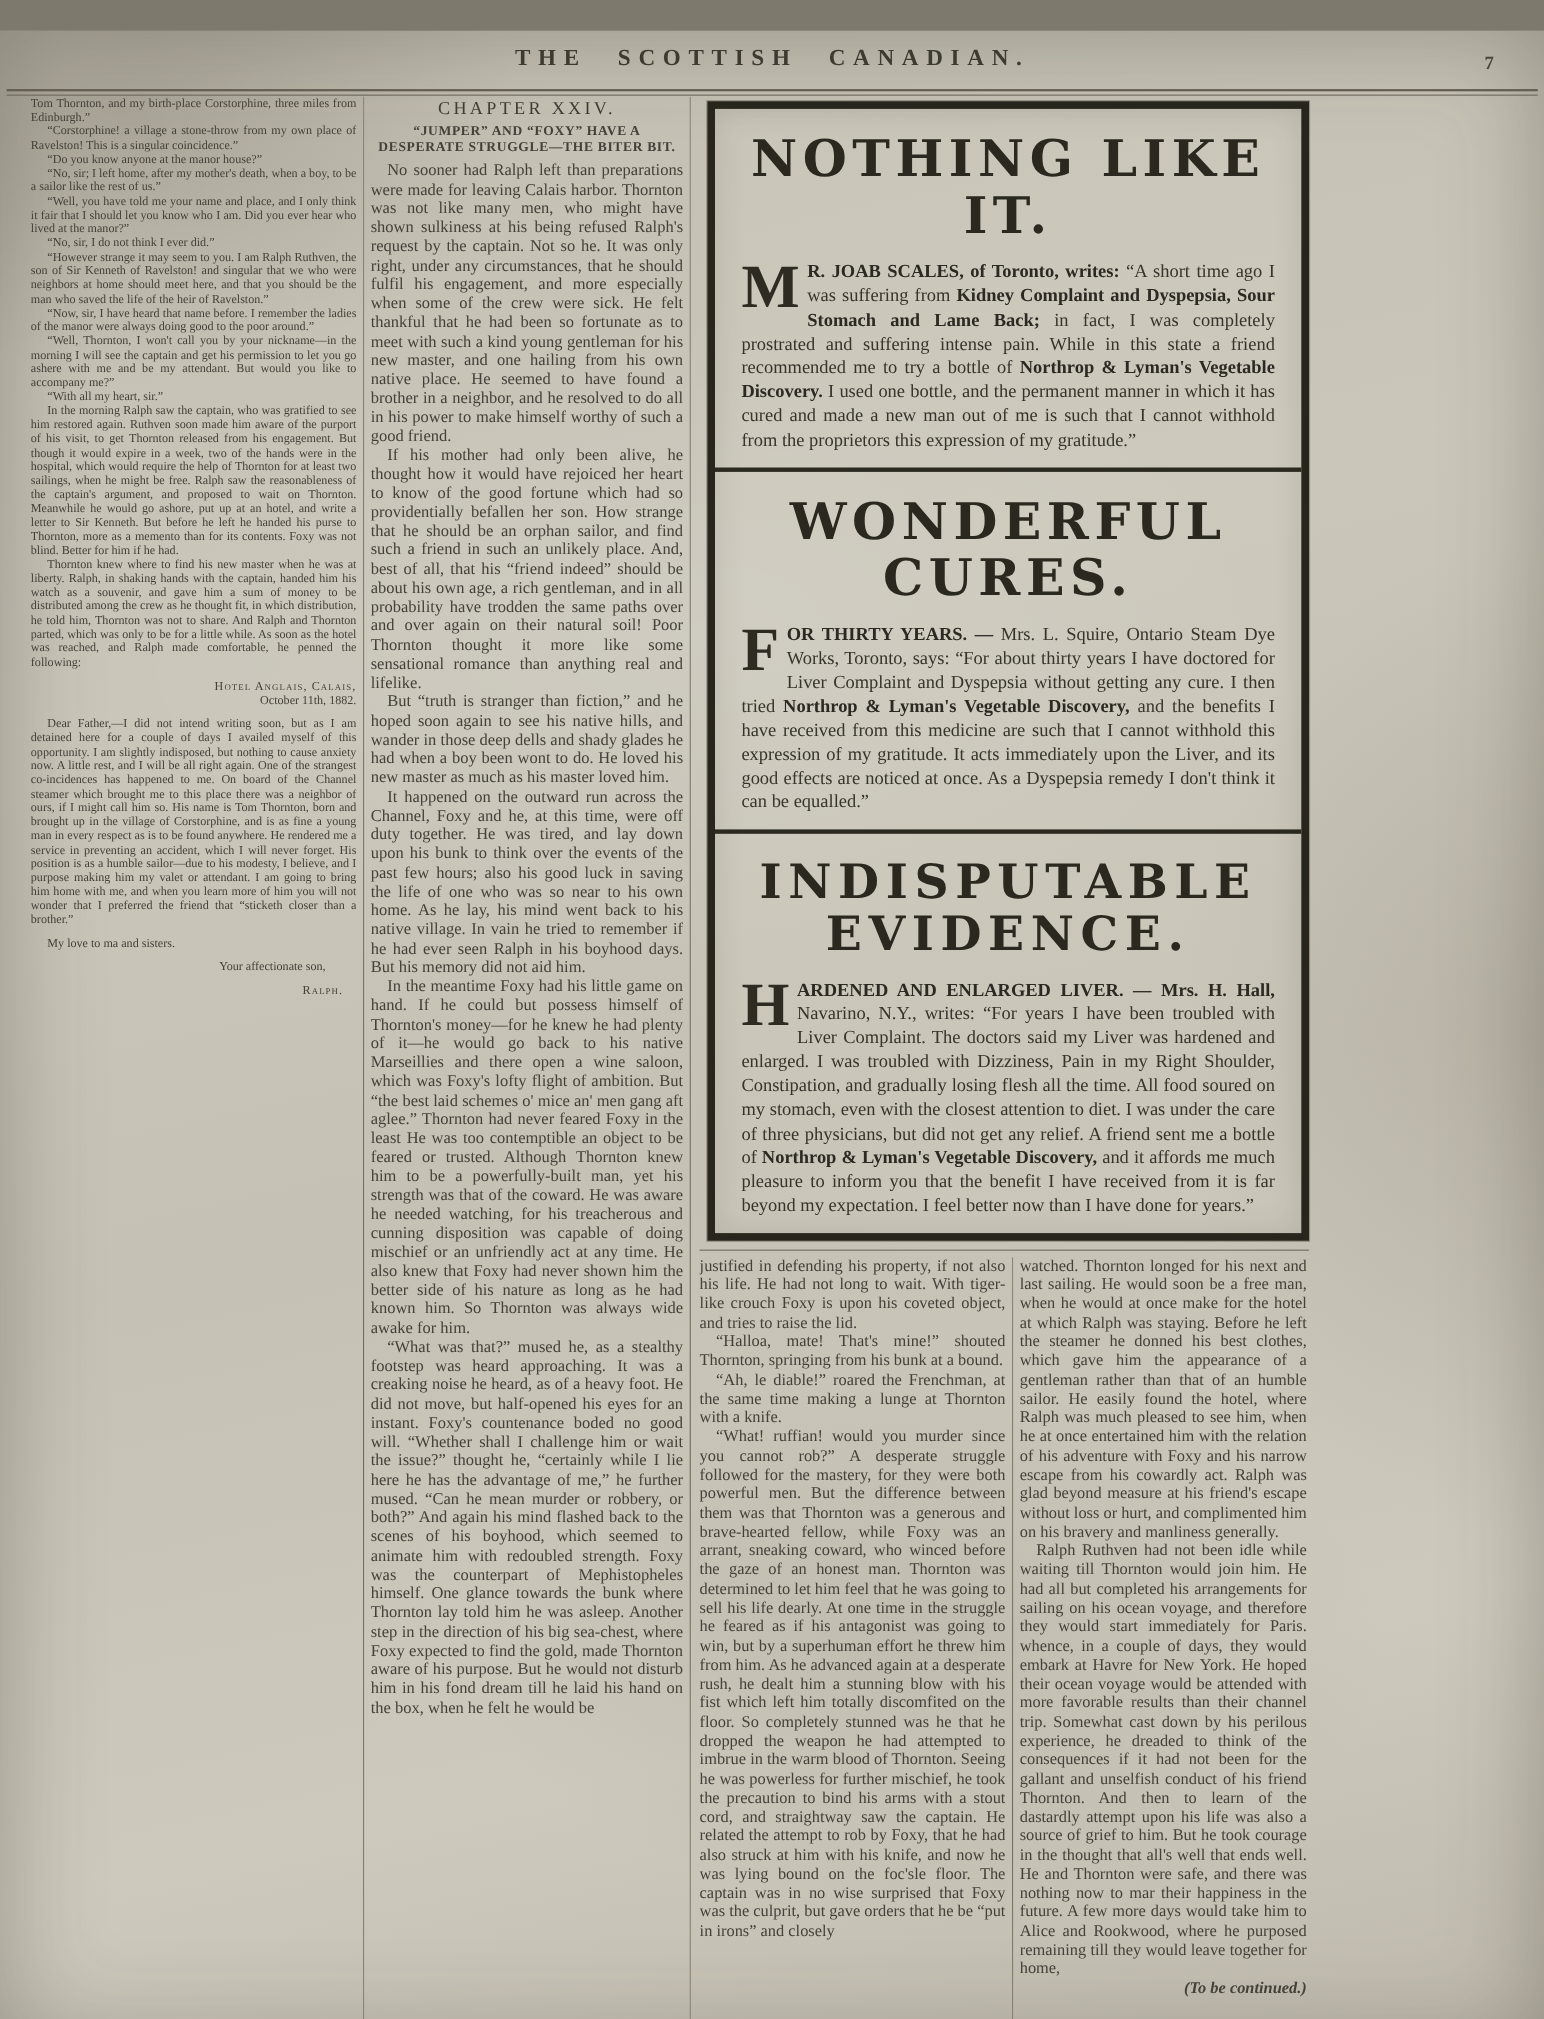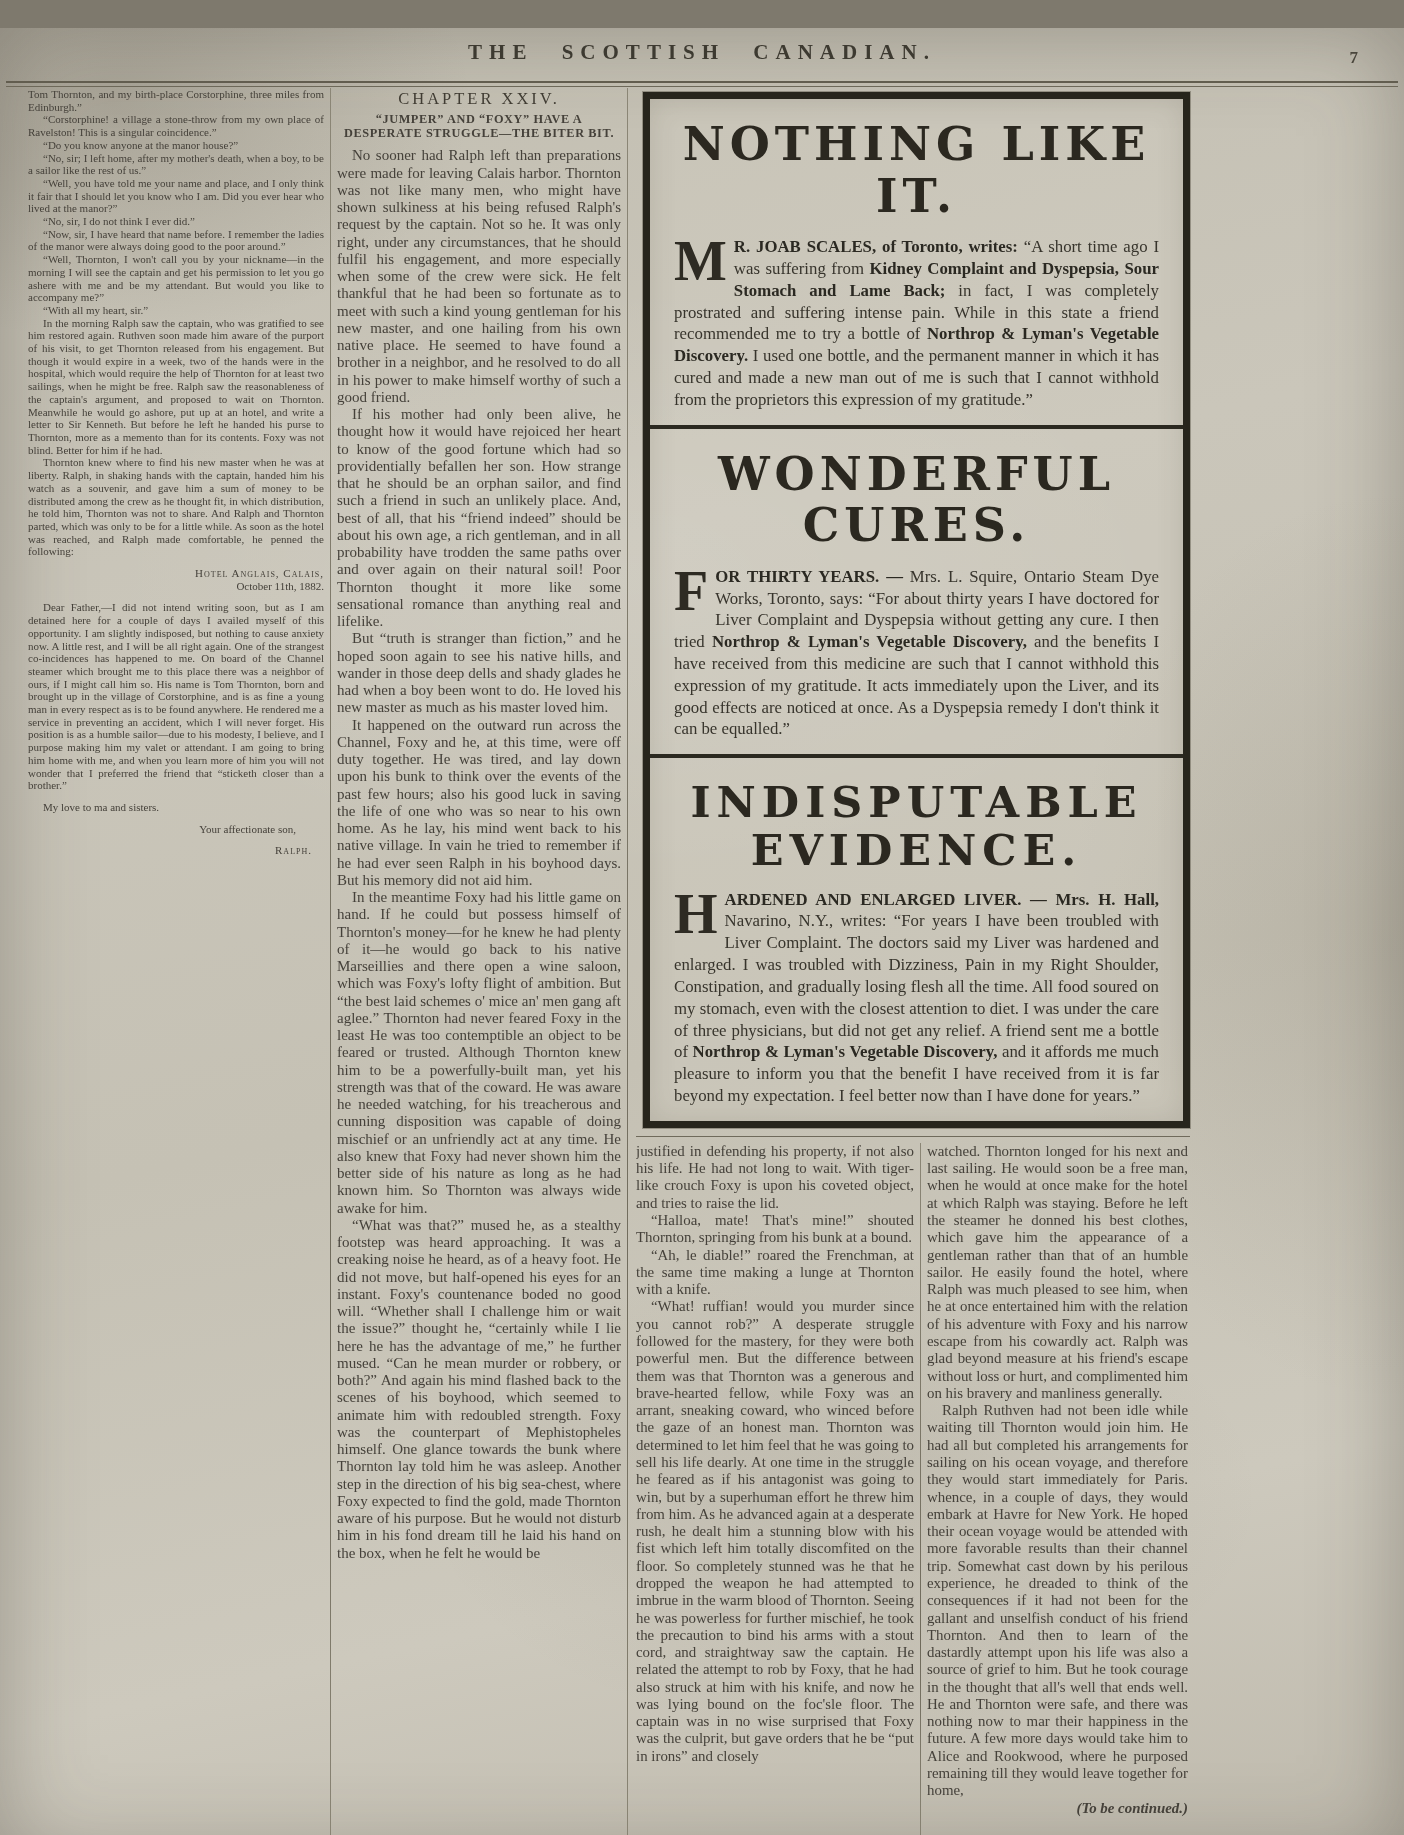--- a/index.html
+++ b/index.html
@@ -69,20 +69,21 @@
 
   <div class="content">
 
     <div class="col col1">
         <p class="para noindent">Tom Thornton, and my birth-place Corstorphine, three miles from Edinburgh.”</p>
         <p class="para">“Corstorphine! a village a stone-throw from my own place of Ravelston! This is a singular coincidence.”</p>
         <p class="para">“Do you know anyone at the manor house?”</p>
         <p class="para">“No, sir; I left home, after my mother's death, when a boy, to be a sailor like the rest of us.”</p>
         <p class="para">“Well, you have told me your name and place, and I only think it fair that I should let you know who I am. Did you ever hear who lived at the manor?”</p>
         <p class="para">“No, sir, I do not think I ever did.”</p>
+        <p class="para">“However strange it may seem to you. I am Ralph Ruthven, the son of Sir Kenneth of Ravelston! and singular that we who were neighbors at home should meet here, and that you should be the man who saved the life of the heir of Ravelston.”</p>
         <p class="para">“Now, sir, I have heard that name before. I remember the ladies of the manor were always doing good to the poor around.”</p>
         <p class="para">“Well, Thornton, I won't call you by your nickname—in the morning I will see the captain and get his permission to let you go ashere with me and be my attendant. But would you like to accompany me?”</p>
         <p class="para">“With all my heart, sir.”</p>
         <p class="para">In the morning Ralph saw the captain, who was gratified to see him restored again. Ruthven soon made him aware of the purport of his visit, to get Thornton released from his engagement. But though it would expire in a week, two of the hands were in the hospital, which would require the help of Thornton for at least two sailings, when he might be free. Ralph saw the reasonableness of the captain's argument, and proposed to wait on Thornton. Meanwhile he would go ashore, put up at an hotel, and write a letter to Sir Kenneth. But before he left he handed his purse to Thornton, more as a memento than for its contents. Foxy was not blind. Better for him if he had.</p>
         <p class="para">Thornton knew where to find his new master when he was at liberty. Ralph, in shaking hands with the captain, handed him his watch as a souvenir, and gave him a sum of money to be distributed among the crew as he thought fit, in which distribution, he told him, Thornton was not to share. And Ralph and Thornton parted, which was only to be for a little while. As soon as the hotel was reached, and Ralph made comfortable, he penned the following:</p>
         <p class="para right sc gap">Hotel Anglais, Calais,</p>
         <p class="para right">October 11th, 1882.</p>
         <p class="para gap">Dear Father,—I did not intend writing soon, but as I am detained here for a couple of days I availed myself of this opportunity. I am slightly indisposed, but nothing to cause anxiety now. A little rest, and I will be all right again. One of the strangest co-incidences has happened to me. On board of the Channel steamer which brought me to this place there was a neighbor of ours, if I might call him so. His name is Tom Thornton, born and brought up in the village of Corstorphine, and is as fine a young man in every respect as is to be found anywhere. He rendered me a service in preventing an accident, which I will never forget. His position is as a humble sailor—due to his modesty, I believe, and I purpose making him my valet or attendant. I am going to bring him home with me, and when you learn more of him you will not wonder that I preferred the friend that “sticketh closer than a brother.”</p>
         <p class="para gap">My love to ma and sisters.</p>
         <p class="para sig gap">Your affectionate son,</p>

